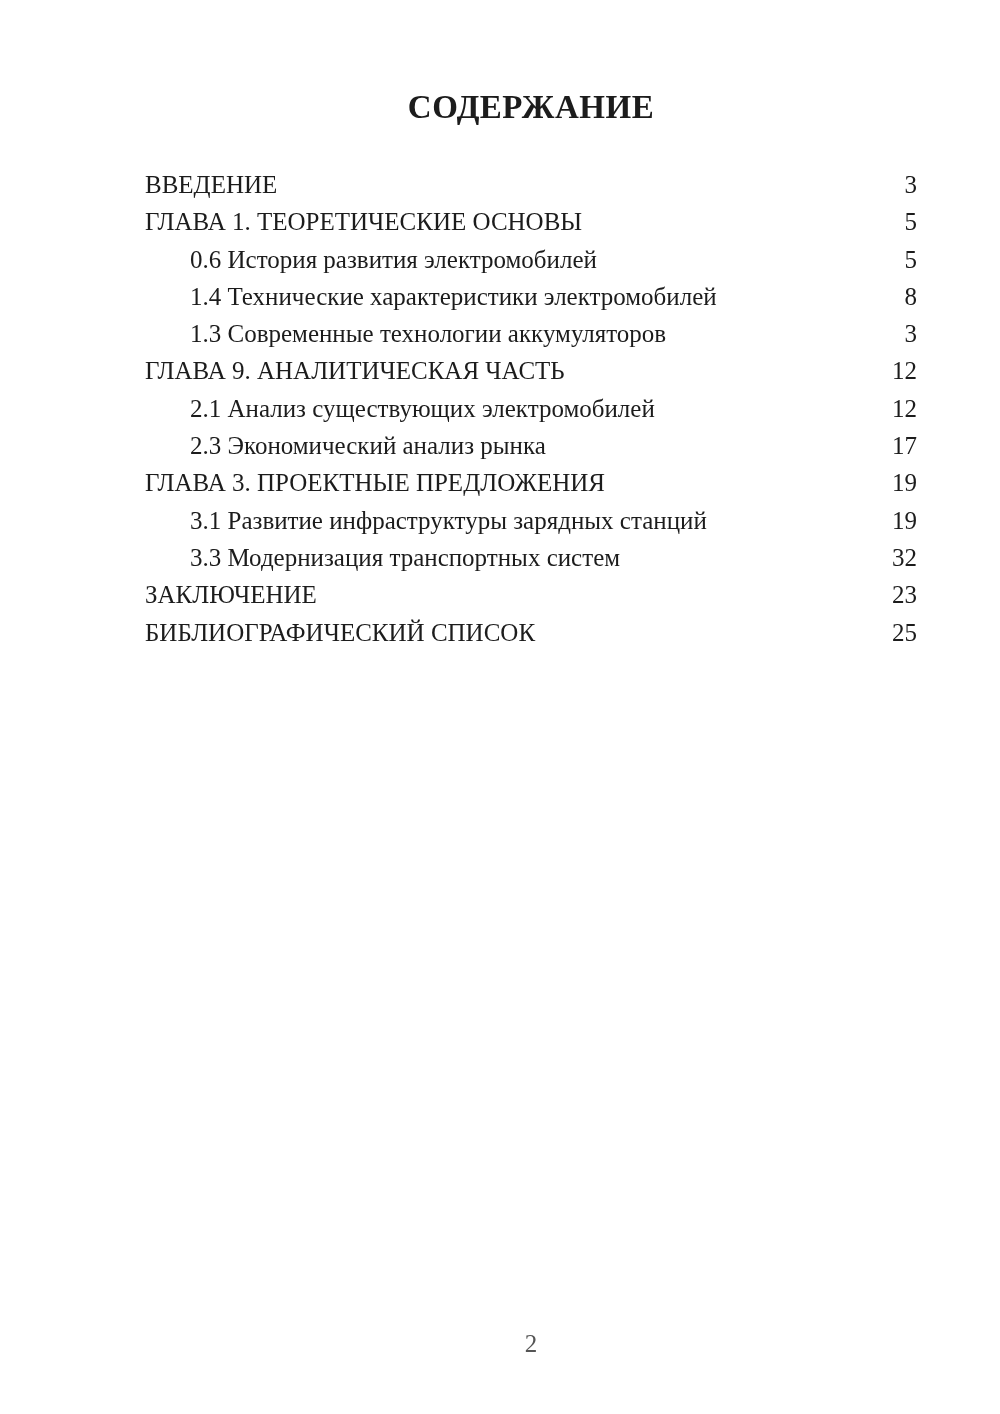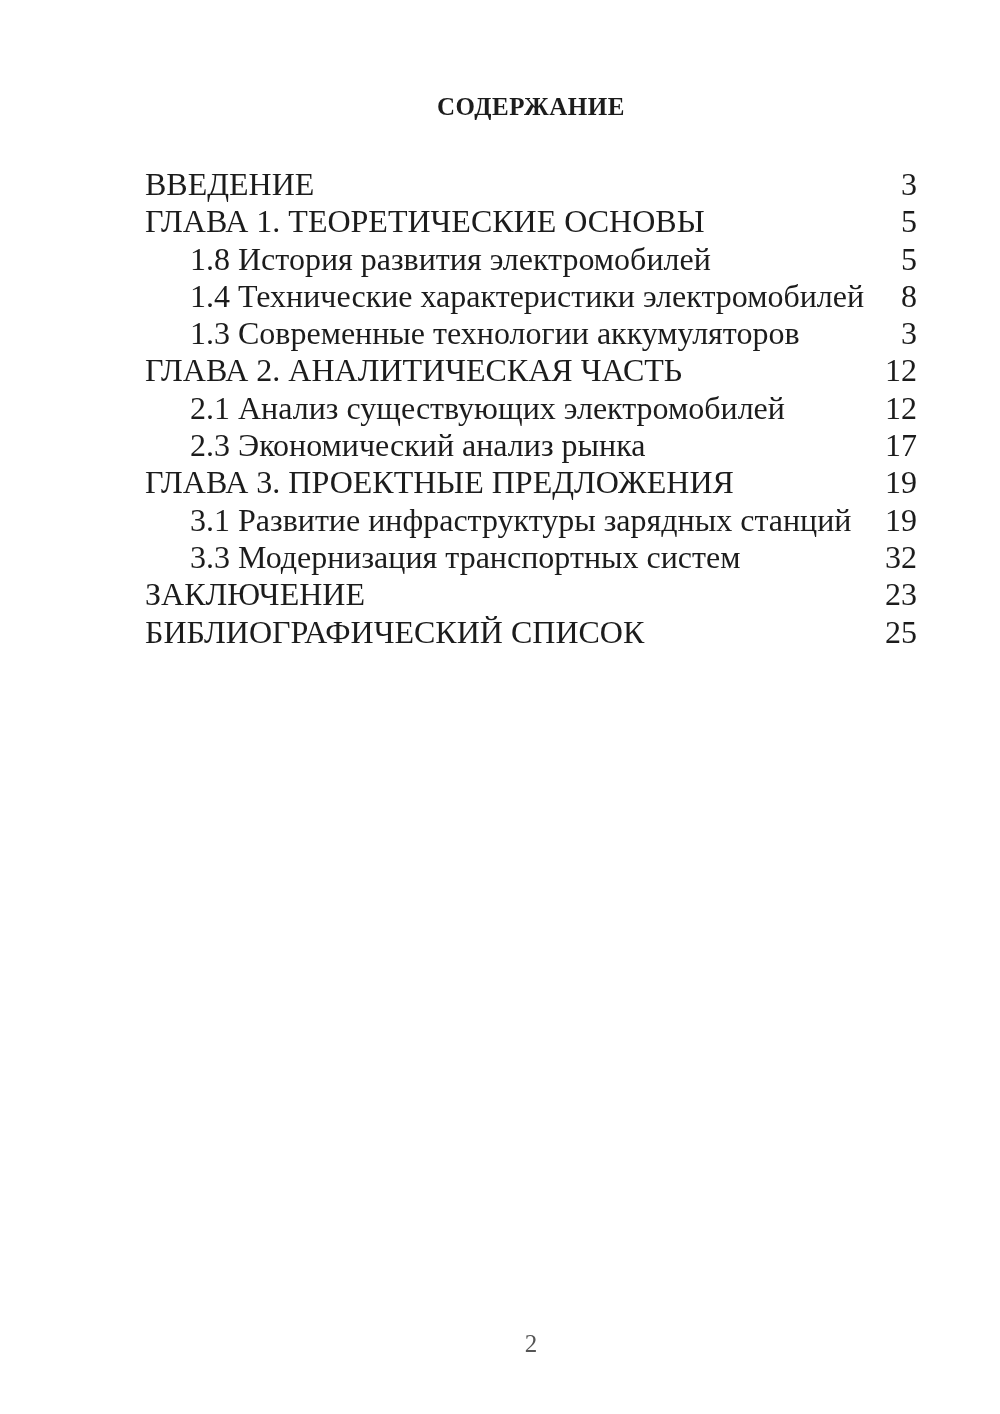--- a/index.html
+++ b/index.html
@@ -16,34 +16,34 @@
     color: #1c1c1c;
     overflow: hidden;
   }
   .doc-title {
     position: absolute;
     top: 93px;
     left: 145px;
     right: 83px;
     margin: 0;
     text-align: center;
-    font-size: 25px;
+    font-size: 33px;
     font-weight: 700;
     letter-spacing: 0.5px;
     line-height: 28px;
   }
   .toc {
     position: absolute;
     top: 166px;
     left: 145px;
     right: 83px;
     margin: 0;
     padding: 0;
     list-style: none;
-    font-size: 32px;
+    font-size: 25px;
   }
   .toc li {
     display: flex;
     justify-content: space-between;
     align-items: baseline;
     height: 37.3px;
     line-height: 37.3px;
     white-space: nowrap;
   }
   .toc li .toc-label {
@@ -79,33 +79,33 @@
   <ol class="toc">
       <li class="top">
         <span class="toc-label">ВВЕДЕНИЕ</span>
         <span class="toc-page">3</span>
       </li>
       <li class="top">
         <span class="toc-label">ГЛАВА 1. ТЕОРЕТИЧЕСКИЕ ОСНОВЫ</span>
         <span class="toc-page">5</span>
       </li>
       <li class="sub">
-        <span class="toc-label">1.8 История развития электромобилей</span>
+        <span class="toc-label">0.6 История развития электромобилей</span>
         <span class="toc-page">5</span>
       </li>
       <li class="sub">
         <span class="toc-label">1.4 Технические характеристики электромобилей</span>
         <span class="toc-page">8</span>
       </li>
       <li class="sub">
         <span class="toc-label">1.3 Современные технологии аккумуляторов</span>
         <span class="toc-page">3</span>
       </li>
       <li class="top">
-        <span class="toc-label">ГЛАВА 2. АНАЛИТИЧЕСКАЯ ЧАСТЬ</span>
+        <span class="toc-label">ГЛАВА 9. АНАЛИТИЧЕСКАЯ ЧАСТЬ</span>
         <span class="toc-page">12</span>
       </li>
       <li class="sub">
         <span class="toc-label">2.1 Анализ существующих электромобилей</span>
         <span class="toc-page">12</span>
       </li>
       <li class="sub">
         <span class="toc-label">2.3 Экономический анализ рынка</span>
         <span class="toc-page">17</span>
       </li>

